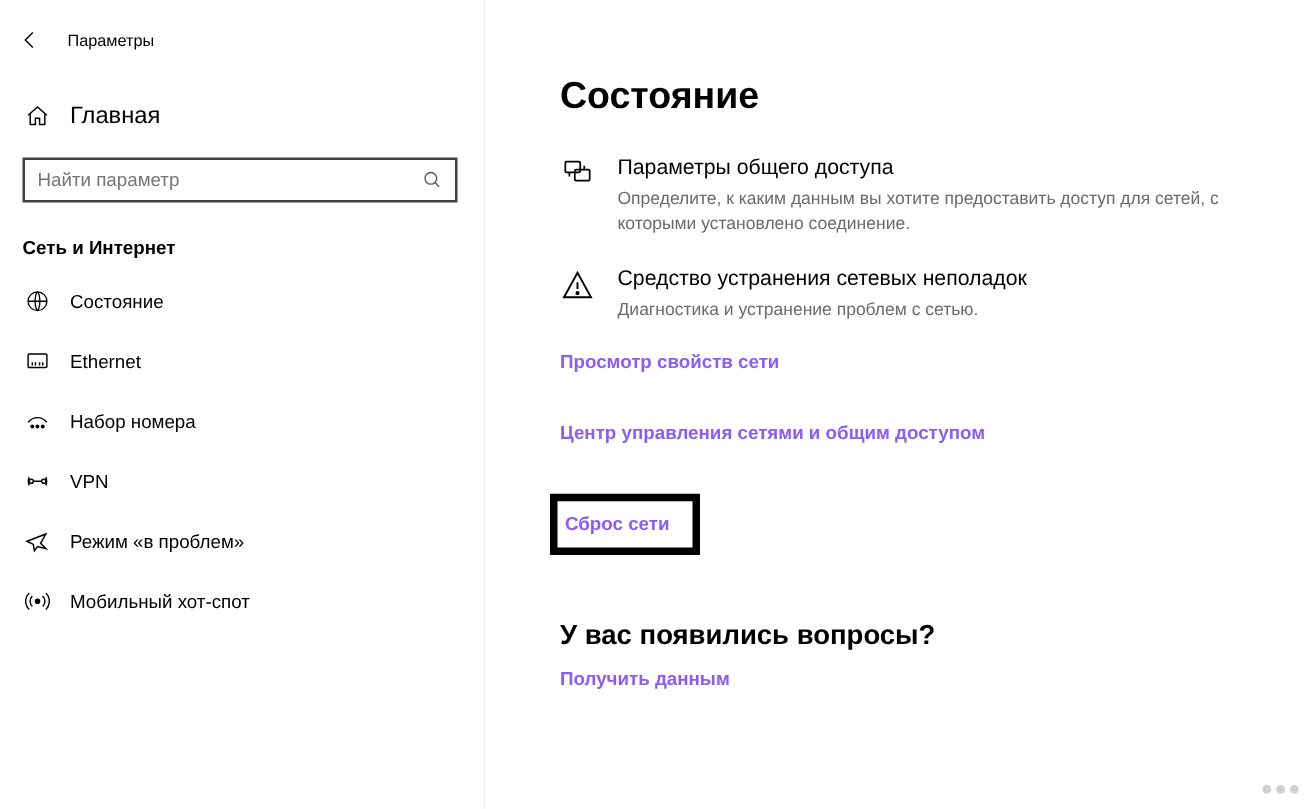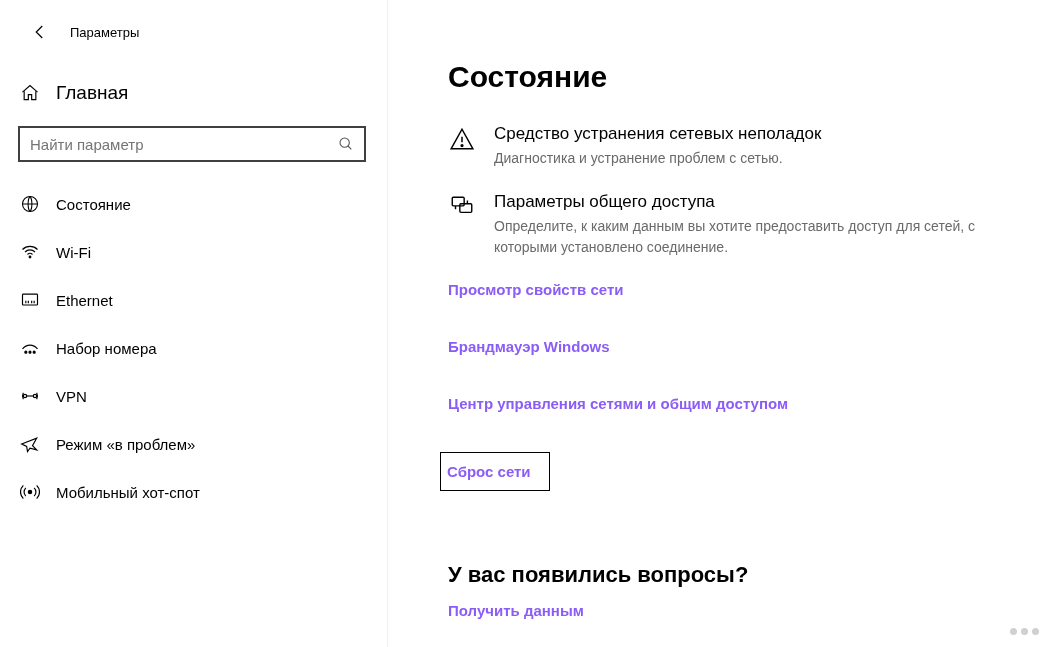--- a/index.html
+++ b/index.html
@@ -15,21 +15,21 @@
   }
   .sidebar {
     width: 388px;
     background: #fff;
     padding-top: 12px;
     border-right: 1px solid #f0f0f0;
   }
   .header-row {
     display: flex;
     align-items: center;
-    padding: 4px 0 24px 16px;
+    padding: 4px 0 24px 0;
   }
   .back-btn {
     width: 48px;
     height: 32px;
     display: flex;
     align-items: center;
     justify-content: center;
     cursor: pointer;
   }
   .app-title {
@@ -117,24 +117,24 @@
     color: #8b5cf6;
     font-size: 15px;
     margin-bottom: 20px;
     cursor: pointer;
     display: inline-block;
     font-weight: bold;
   }
   .link-row { margin-bottom: 20px; }
   .highlighted-link {
     display: inline-block;
-    border: 1px solid #000000;
+    border: 6px solid #000000;
     padding: 10px 18px 10px 6px;
     margin-left: -8px;
-    margin-bottom: 44px;
+    margin-bottom: 24px;
   }
   .highlighted-link .link { margin-bottom: 0; }
   .question-heading {
     font-size: 22px;
     font-weight: 600;
     margin-top: 27px;
     margin-bottom: 14px;
   }
   .dots {
     position: absolute;
@@ -176,42 +176,32 @@
       <input type="text" placeholder="Найти параметр" style="">
       <span class="sicon">
         <svg width="16" height="16" viewBox="0 0 24 24" fill="none" stroke="#555" stroke-width="1.6">
             <circle cx="10" cy="10" r="7"></circle>
             <path d="M20 20l-5-5"></path>
           </svg>
       </span>
     </div>
   </div>
 
+  <div class="category-title">Сеть и Интернет</div>
 
   <div class="nav-item">
     <span class="icon">
       <svg width="20" height="20" viewBox="0 0 24 24" fill="none" stroke="#000" stroke-width="1.3">
           <circle cx="12" cy="12" r="9"></circle>
           <path d="M3 12h18M12 3c3 3 3 15 0 18M12 3c-3 3-3 15 0 18"></path>
         </svg>
     </span>
     <span class="label">Состояние</span>
   </div>
 
-  <div class="nav-item">
-    <span class="icon">
-      <svg width="20" height="20" viewBox="0 0 24 24" fill="none" stroke="#000" stroke-width="1.4">
-          <path d="M3 9c5-5 13-5 18 0"></path>
-          <path d="M6 12c3.5-3.5 8.5-3.5 12 0"></path>
-          <path d="M9 15c1.8-1.8 4.2-1.8 6 0"></path>
-          <circle cx="12" cy="18" r="1" fill="#000"></circle>
-        </svg>
-    </span>
-    <span class="label">Wi-Fi</span>
-  </div>
 
   <div class="nav-item">
     <span class="icon">
       <svg width="20" height="20" viewBox="0 0 24 24" fill="none" stroke="#000" stroke-width="1.4">
           <rect x="3" y="5" width="18" height="13" rx="1"></rect>
           <path d="M7 13v3M10 13v3M14 13v3M17 13v3"></path>
         </svg>
     </span>
     <span class="label">Ethernet</span>
   </div>
@@ -256,51 +246,50 @@
           <path d="M7 7c-2.8 2.8-2.8 7.2 0 10M17 7c2.8 2.8 2.8 7.2 0 10"></path>
           <path d="M4 4c-4.5 4.5-4.5 11.5 0 16M20 4c4.5 4.5 4.5 11.5 0 16"></path>
         </svg>
     </span>
     <span class="label">Мобильный хот-спот</span>
   </div>
 </div>
 
 <div class="main">
   <h1 class="page-title">Состояние</h1>
+
+  <div class="option-row">
+    <span class="oicon">
+      <svg width="26" height="26" viewBox="0 0 24 24" fill="none" stroke="#000" stroke-width="1.3">
+          <rect x="3" y="3" width="11" height="8" rx="1"></rect>
+          <rect x="10" y="9" width="11" height="8" rx="1"></rect>
+          <path d="M6 11v3M17 6v3"></path>
+        </svg>
+    </span>
+    <div class="otext">
+      <div class="otitle">Параметры общего доступа</div>
+      <div class="odesc">Определите, к каким данным вы хотите предоставить доступ для сетей, с которыми установлено соединение.</div>
+    </div>
+  </div>
 
   <div class="option-row">
     <span class="oicon">
       <svg width="26" height="26" viewBox="0 0 24 24" fill="none" stroke="#000" stroke-width="1.4">
           <path d="M12 3l10 18H2L12 3z"></path>
           <path d="M12 10v5"></path>
           <circle cx="12" cy="18" r="0.8" fill="#000"></circle>
         </svg>
     </span>
     <div class="otext">
       <div class="otitle">Средство устранения сетевых неполадок</div>
       <div class="odesc">Диагностика и устранение проблем с сетью.</div>
     </div>
   </div>
 
-  <div class="option-row">
-    <span class="oicon">
-      <svg width="26" height="26" viewBox="0 0 24 24" fill="none" stroke="#000" stroke-width="1.3">
-          <rect x="3" y="3" width="11" height="8" rx="1"></rect>
-          <rect x="10" y="9" width="11" height="8" rx="1"></rect>
-          <path d="M6 11v3M17 6v3"></path>
-        </svg>
-    </span>
-    <div class="otext">
-      <div class="otitle">Параметры общего доступа</div>
-      <div class="odesc">Определите, к каким данным вы хотите предоставить доступ для сетей, с которыми установлено соединение.</div>
-    </div>
-  </div>
-
   <div class="link-row"><span class="link">Просмотр свойств сети</span></div>
-  <div class="link-row"><span class="link">Брандмауэр Windows</span></div>
   <div class="link-row"><span class="link">Центр управления сетями и общим доступом</span></div>
 
   <div class="highlighted-link">
     <span class="link">Сброс сети</span>
   </div>
 
   <div class="question-heading">У вас появились вопросы?</div>
   <div class="link-row"><span class="link">Получить данным</span></div>
 </div>
 

